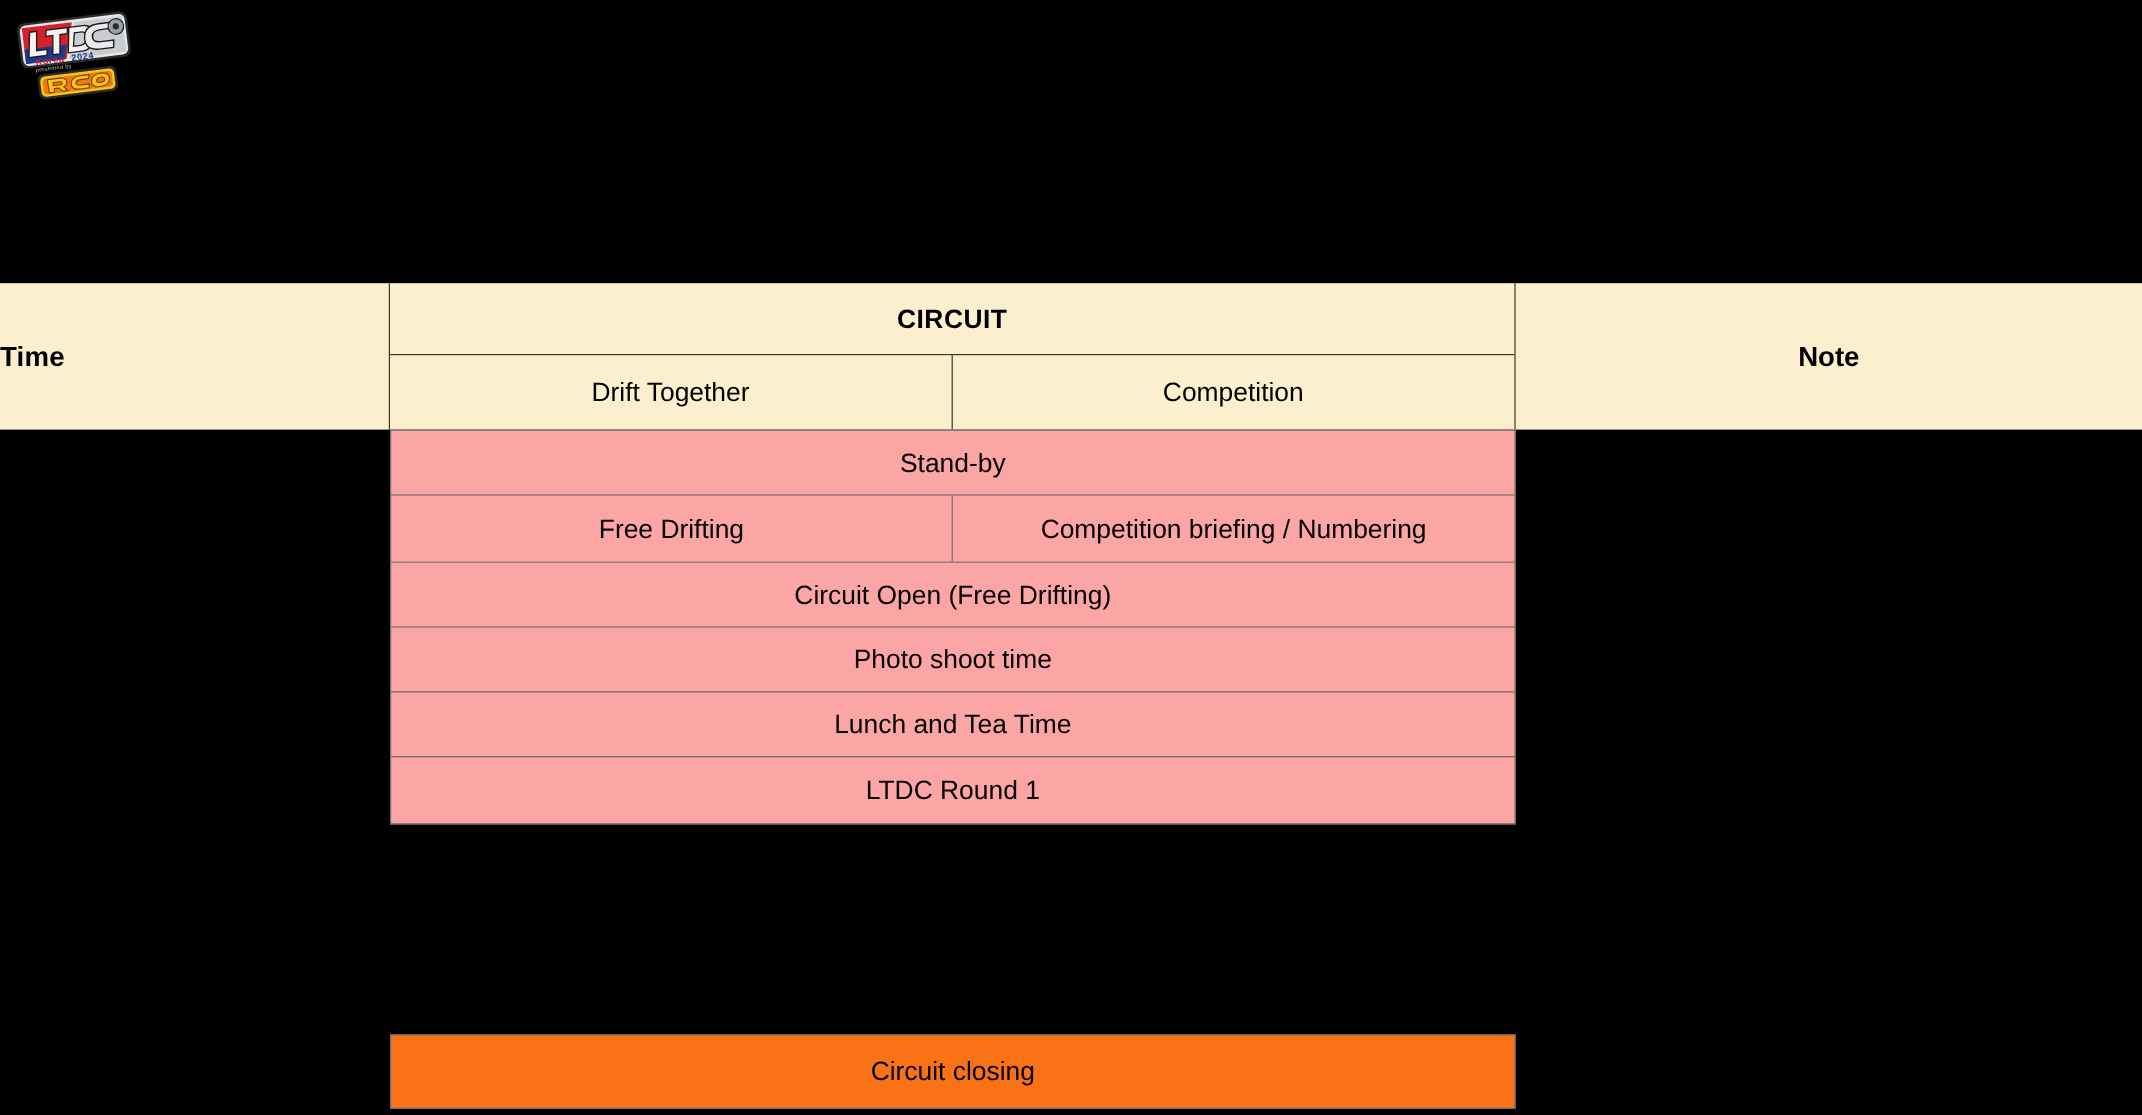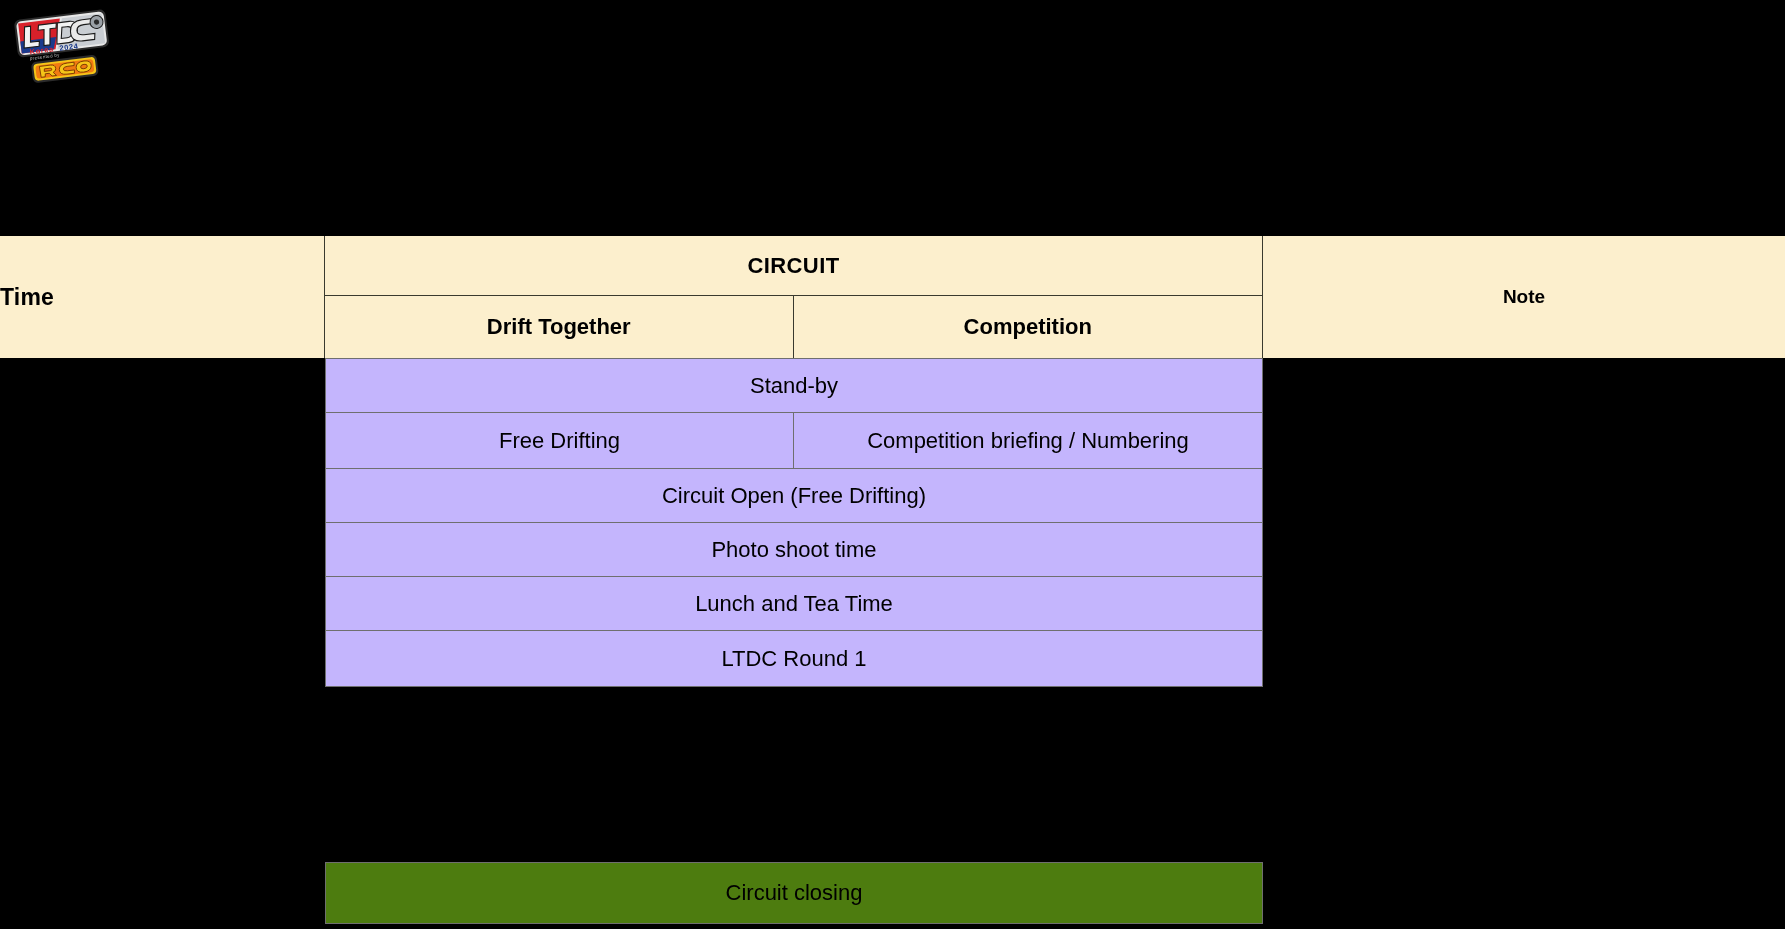--- a/index.html
+++ b/index.html
@@ -65,52 +65,51 @@
     justify-content: center;
     border-bottom: 1px solid #3a3a2e;
     box-sizing: border-box;
     font-size: 22px;
     font-weight: bold;
     letter-spacing: .4px;
   }
   .circuit-sub {
     flex: 1 1 auto;
     display: flex;
-    font-weight: bold;
   }
   .sub-cell {
     flex: 1 1 50%;
     display: flex;
     align-items: center;
     justify-content: center;
     font-size: 22px;
     box-sizing: border-box;
   }
   .sub-cell.left { border-right: 1px solid #3a3a2e; }
   .col-note {
     flex: 1 1 auto;
     display: flex;
     align-items: center;
     justify-content: center;
   }
   .col-note .hd-label {
-    font-size: 19px;
+    font-size: 23px;
     font-weight: bold;
   }
 
   
   .body-table {
     position: absolute;
     left: 325px;
     top: 358px;
     width: 938px;
   }
   .row {
     display: flex;
-    background: #c4b5fd;
+    background: #fca5a5;
     border-left: 1px solid #6f6f6f;
     border-right: 1px solid #6f6f6f;
     border-bottom: 1px solid #6f6f6f;
     box-sizing: border-box;
   }
   .row.first { border-top: 1px solid #6f6f6f; }
   .cell {
     display: flex;
     align-items: center;
     justify-content: center;
@@ -128,21 +127,21 @@
   }
   .cell.half.left { border-right: 1px solid #6f6f6f; }
 
   
   .closing-row {
     position: absolute;
     left: 325px;
     top: 862px;
     width: 938px;
     height: 62px;
-    background: #4d7c0f;
+    background: #f97316;
     border: 1px solid #6f6f6f;
     box-sizing: border-box;
     display: flex;
     align-items: center;
     justify-content: center;
   }
   .closing-row .cell-text { font-size: 22px; }
 </style>
 </head>
 <body>

